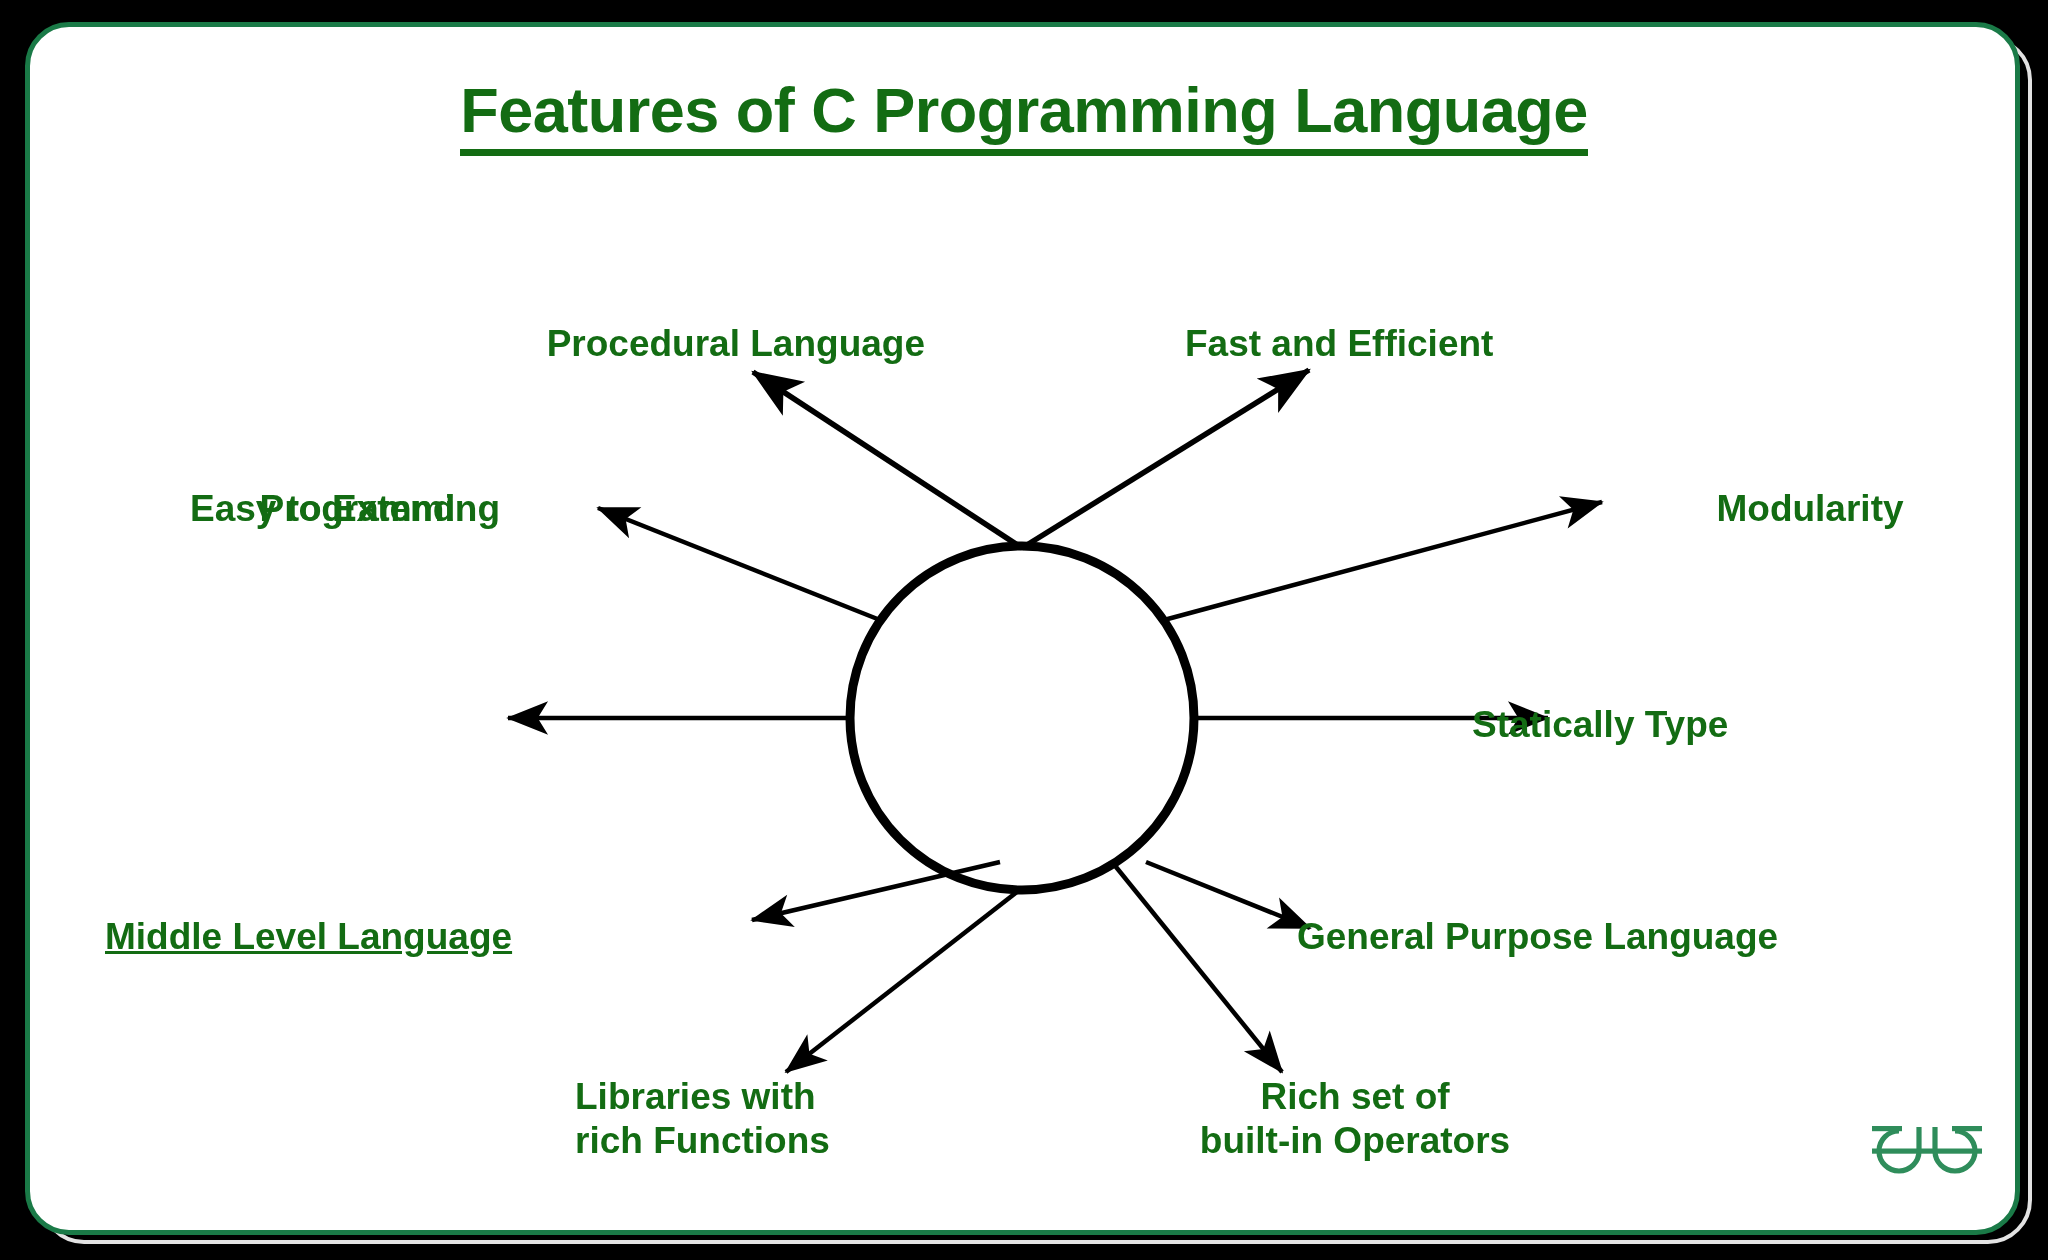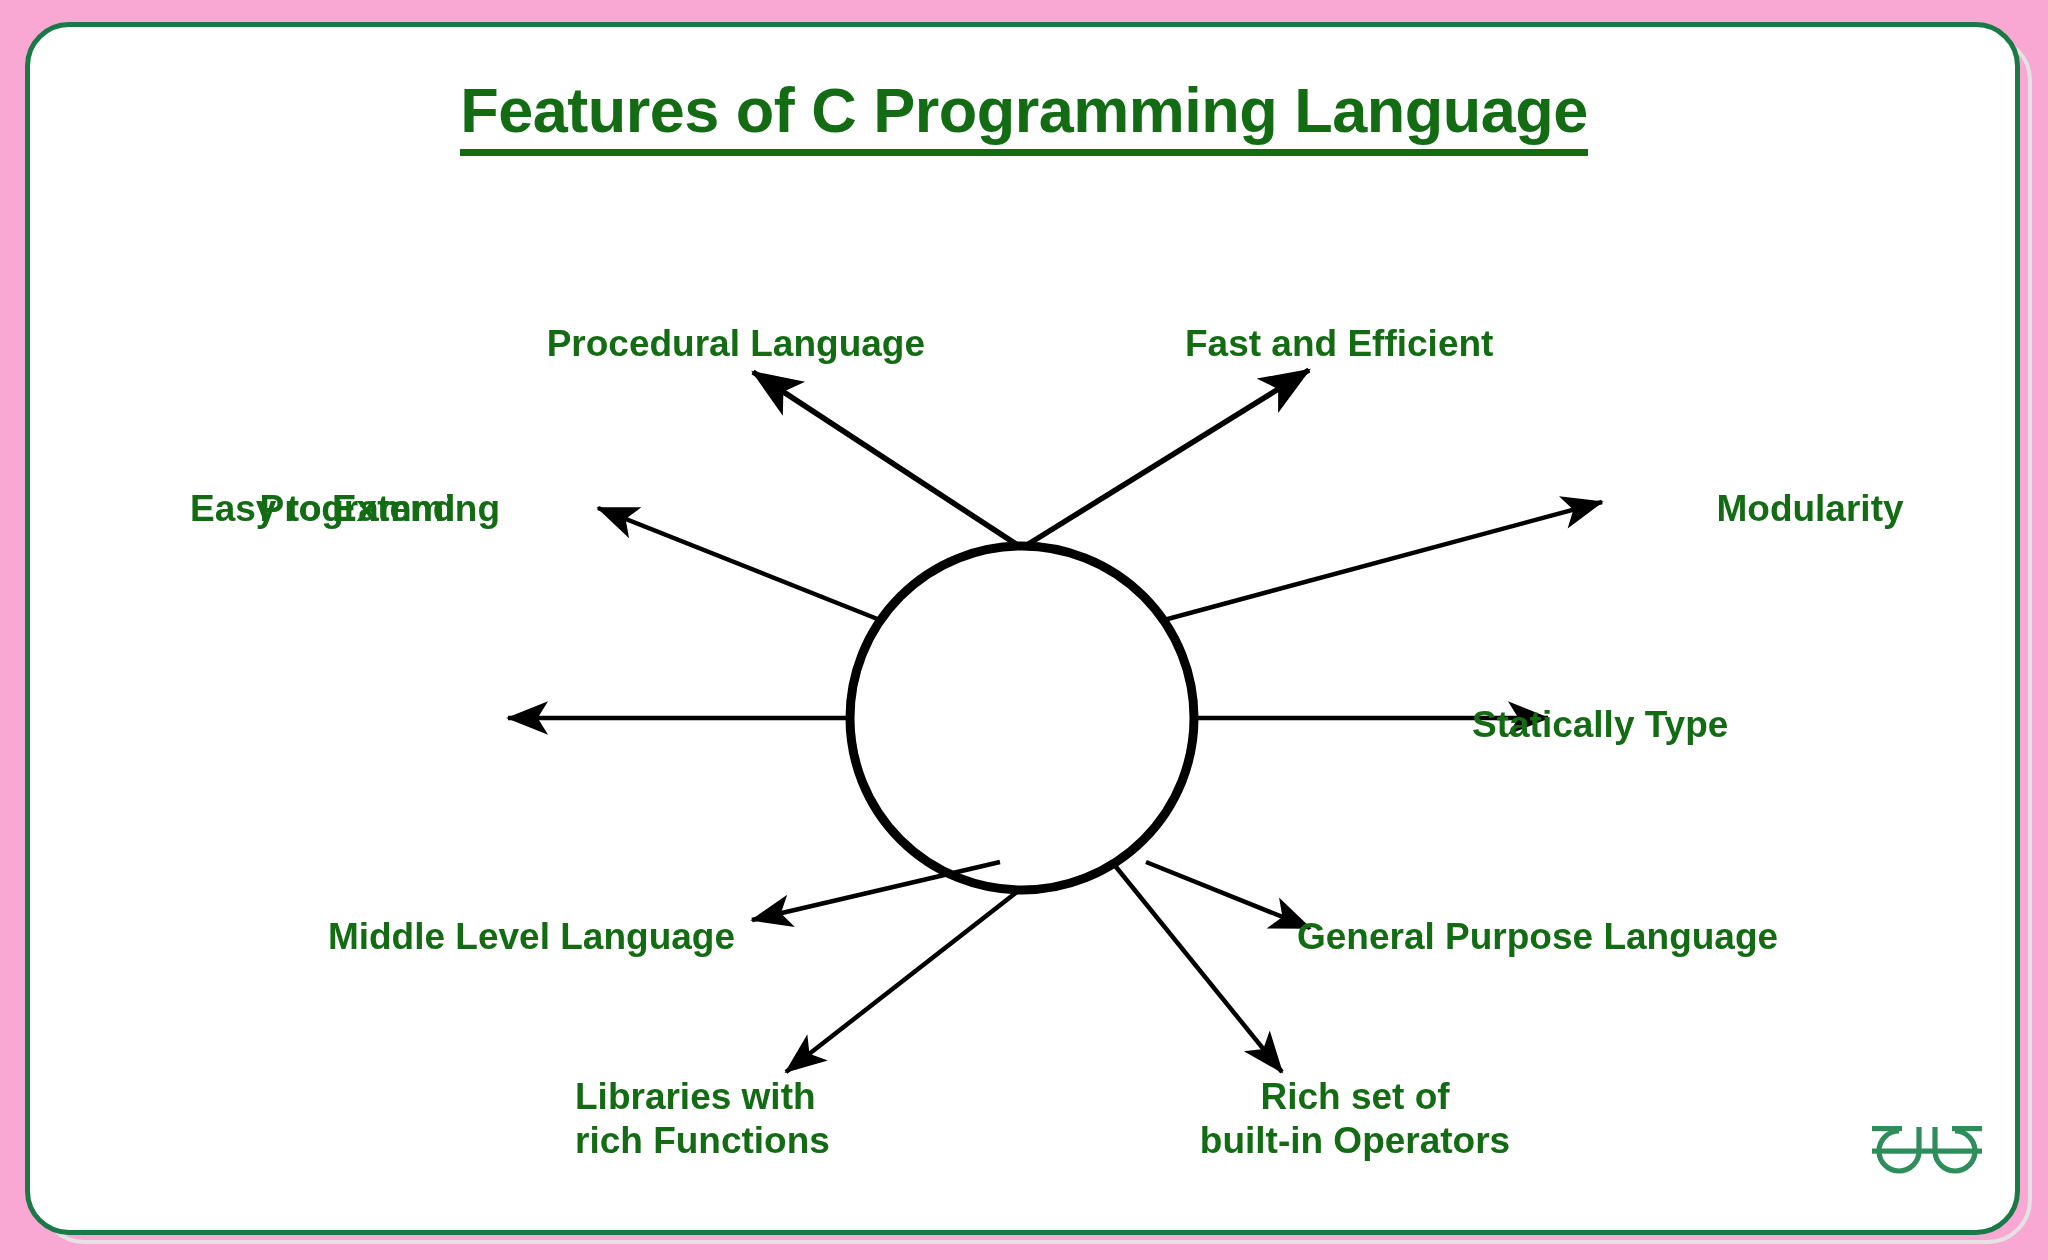--- a/index.html
+++ b/index.html
@@ -7,21 +7,21 @@
     padding: 0;
     background: #ffffff;
   }
   body {
     font-family: "Liberation Sans", sans-serif;
   }
   #canvas {
     position: relative;
     width: 2048px;
     height: 1260px;
-    background: #f9a8d4;
+    background: #000000;
     overflow: hidden;
   }
   
   .frame-shadow {
     position: absolute;
     left: 40px;
     top: 36px;
     width: 1992px;
     height: 1208px;
     border: 4px solid #e3e3e3;
@@ -74,21 +74,21 @@
     line-height: 1.20;
   }
 
   
   #n-procedural      { left: 505px;  top: 322px; width: 420px; text-align: right; }
   #n-fast            { left: 1185px; top: 322px; width: 400px; text-align: left; }
   #n-easy            { left: 190px;  top: 487px; width: 400px; text-align: left; }
   #n-modularity      { left: 1610px; top: 487px; width: 400px; text-align: center; }
   #n-portability     { left: 100px;  top: 487px; width: 400px; text-align: right; }
   #n-statically      { left: 1472px; top: 703px; width: 420px; text-align: left; }
-  #n-middle          { left: 105px;  top: 915px; width: 630px; text-align: right; }
+  #n-middle          { left: 105px;  top: 915px; width: 630px; text-align: left; text-decoration: underline; }
   #n-general         { left: 1297px; top: 915px; width: 640px; text-align: left; }
   #n-libraries       { left: 575px;  top: 1075px; width: 300px; text-align: left; }
   #n-rich            { left: 1180px; top: 1075px; width: 350px; text-align: center; }
 
   
   .center-label {
     position: absolute;
     left: 852px;
     top: 625px;
     width: 340px;

